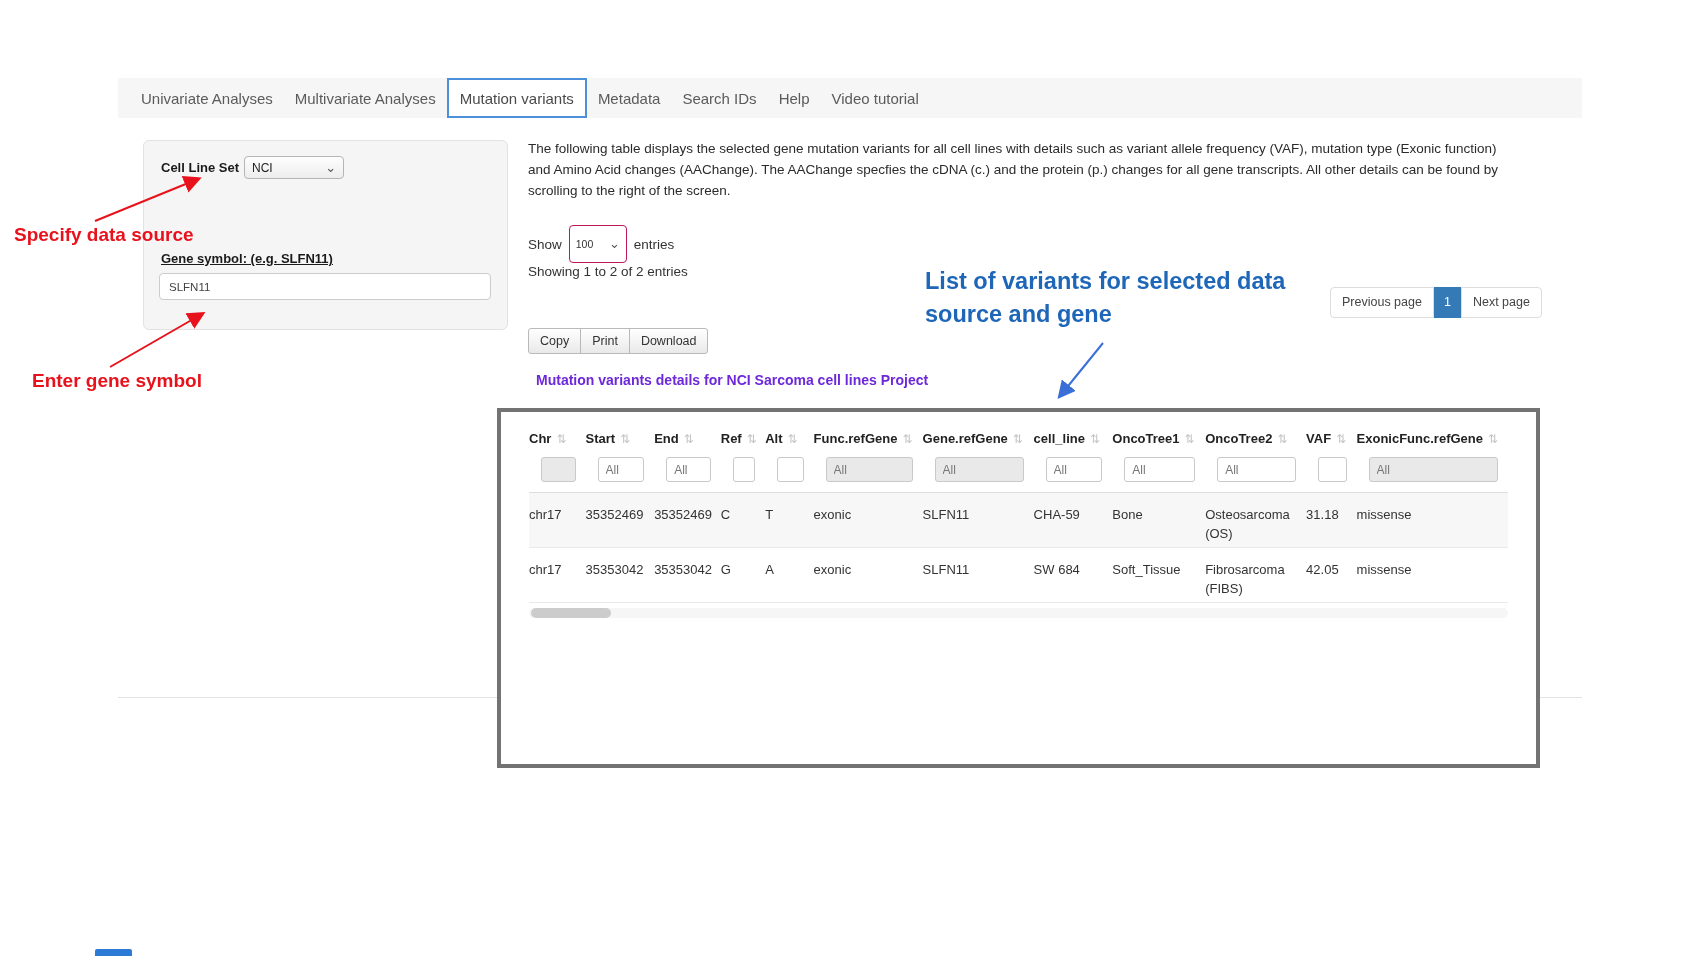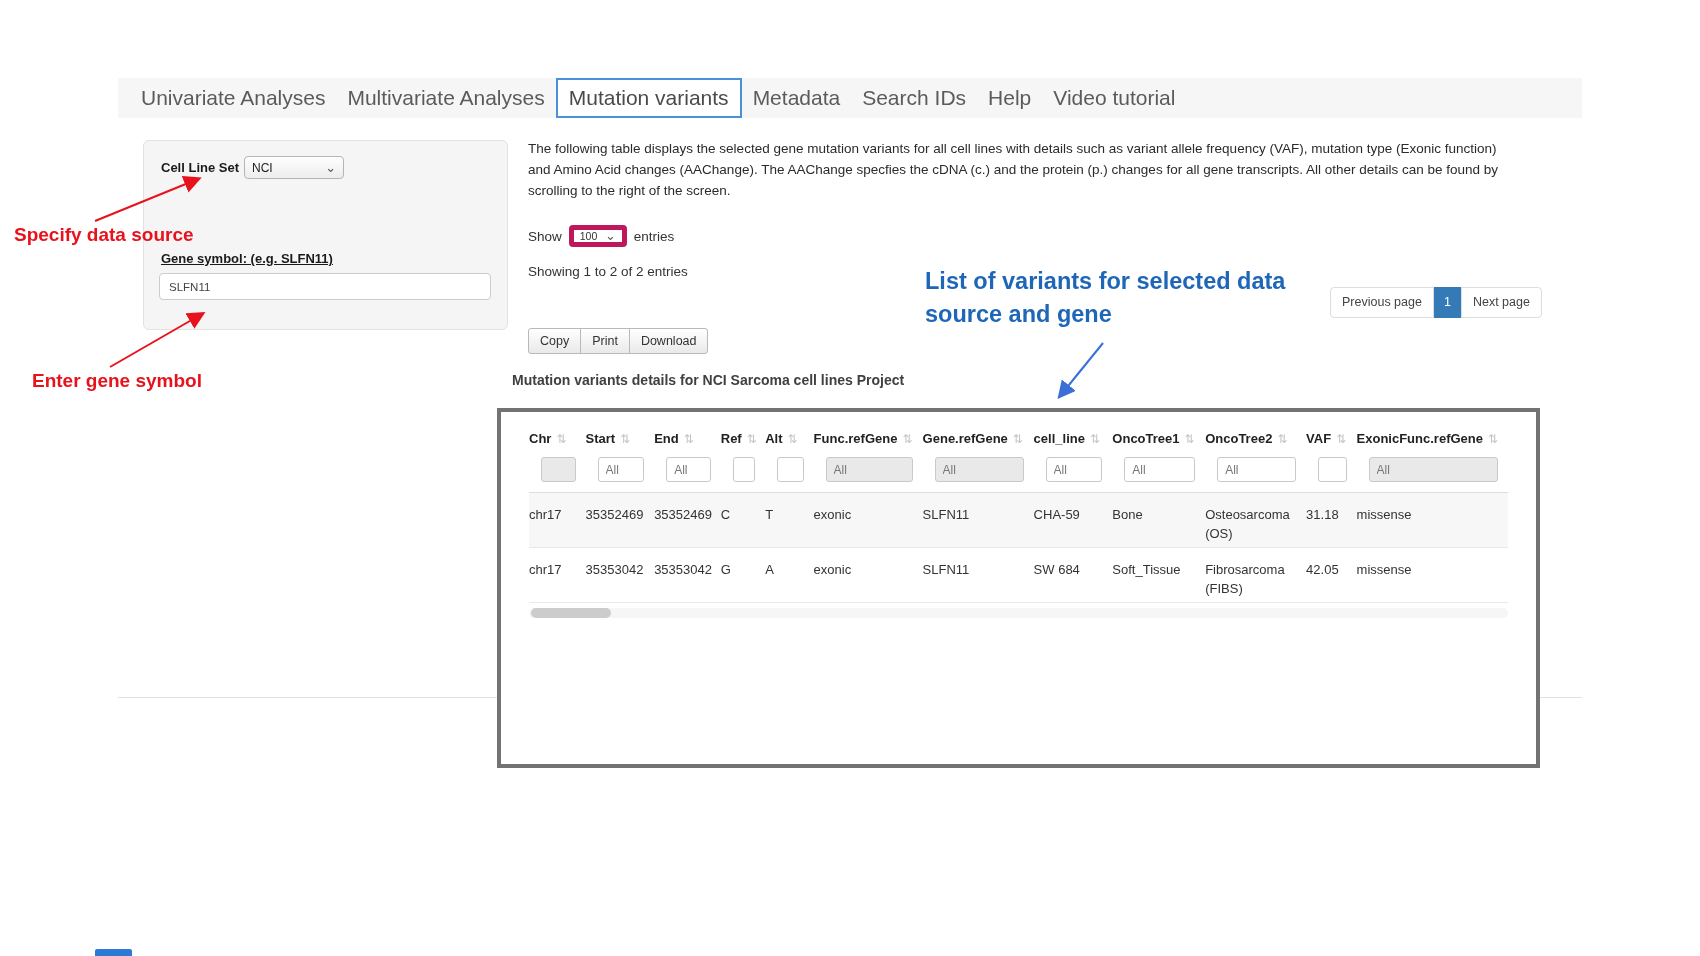--- a/index.html
+++ b/index.html
@@ -5,21 +5,21 @@
   * { box-sizing: border-box; }
   body {
     margin: 0; width: 1700px; height: 956px; position: relative;
     background: #fff; overflow: hidden;
     font-family: "Liberation Sans", "DejaVu Sans", sans-serif;
   }
 
   
   .navbar { position: absolute; left: 118px; top: 78px; width: 1464px; height: 40px;
     background: #f6f6f6; display: flex; align-items: stretch; }
-  .nav-tab { display: flex; align-items: center; padding: 0 11px; font-size: 21px;
+  .nav-tab { display: flex; align-items: center; padding: 0 11px; font-size: 15px;
     color: #5b5b5b; cursor: pointer; white-space: nowrap; }
   .nav-tab:first-child { margin-left: 12px; }
   .nav-tab.active { background: #fff; border: 2px solid #4b90d9; color: #4a4a4a; }
 
   
   .sidebar-panel { position: absolute; left: 143px; top: 140px; width: 365px; height: 190px;
     background: #f5f5f5; border: 1px solid #e2e2e2; border-radius: 6px; }
   .cls-row { position: absolute; left: 17px; top: 15px; display: flex; align-items: center;
     font-size: 13px; font-weight: 700; color: #1a1a1a; }
   .select-box { margin-left: 5px; width: 100px; height: 23px; border: 1px solid #b5b5b5;
@@ -35,32 +35,32 @@
   
   .red-note { position: absolute; color: #e8121c; font-size: 19px; font-weight: 700; }
   #note-data-source { left: 14px; top: 224px; }
   #note-gene-symbol { left: 32px; top: 370px; }
 
   
   .desc { position: absolute; left: 528px; top: 138px; width: 993px; font-size: 13.5px;
     color: #2b2b2b; line-height: 21px; }
   .show-row { position: absolute; left: 528px; top: 225px; display: flex; align-items: center;
     gap: 7px; font-size: 13.5px; color: #333; }
-  .small-select { width: 58px; height: 22px; border: 5px solid #be185d; border-radius: 4px;
+  .small-select { width: 58px; height: 38px; border: 1px solid #be185d; border-radius: 4px;
     display: flex; align-items: center; justify-content: space-between; padding: 0 6px;
     font-size: 10.5px; color: #333; background: #fff; cursor: pointer; }
   .showing { position: absolute; left: 528px; top: 264px; font-size: 13.5px; color: #333; }
   .btn-group { position: absolute; left: 528px; top: 328px; display: flex; }
   .dt-btn { border: 1px solid #b9b9b9; background: linear-gradient(#ffffff, #e9e9e9);
     padding: 5px 11px; font-size: 12.5px; color: #333; margin-left: -1px; cursor: pointer;
     font-family: inherit; }
   .dt-btn:first-child { border-radius: 3px 0 0 3px; margin-left: 0; }
   .dt-btn:last-child { border-radius: 0 3px 3px 0; }
-  .table-title { position: absolute; left: 512px; top: 372px; font-size: 14px; font-weight: 700;
-    color: #404040; cursor: pointer; }
+  .table-title { position: absolute; left: 536px; top: 372px; font-size: 14px; font-weight: 700;
+    color: #6d28d9; cursor: pointer; }
   .blue-note { position: absolute; left: 925px; top: 265px; font-size: 23.5px; font-weight: 700;
     color: #1e66b8; line-height: 33px; }
 
   
   .pagination { position: absolute; left: 1330px; top: 287px; display: flex; font-size: 12.5px; }
   .page-btn { border: 1px solid #ddd; background: #fff; height: 31px; line-height: 29px;
     padding: 0 11px; cursor: pointer; font-family: inherit; font-size: 12.5px; color: #444; }
   .page-prev { border-radius: 4px 0 0 4px; }
   .page-next { border-radius: 0 4px 4px 0; }
   .page-num { width: 27px; height: 31px; line-height: 31px; background: #337ab7; color: #fff;

